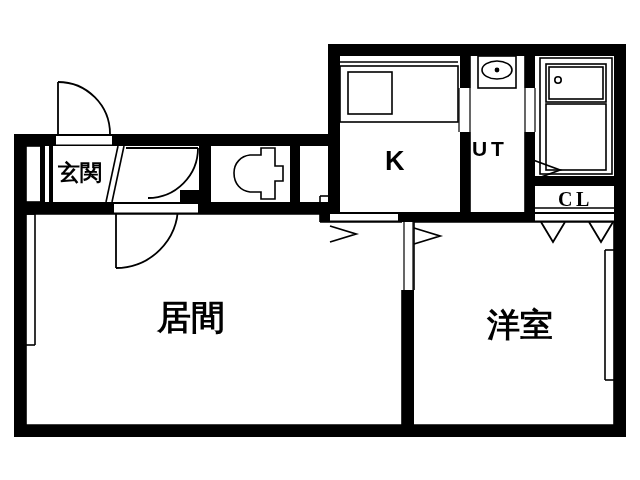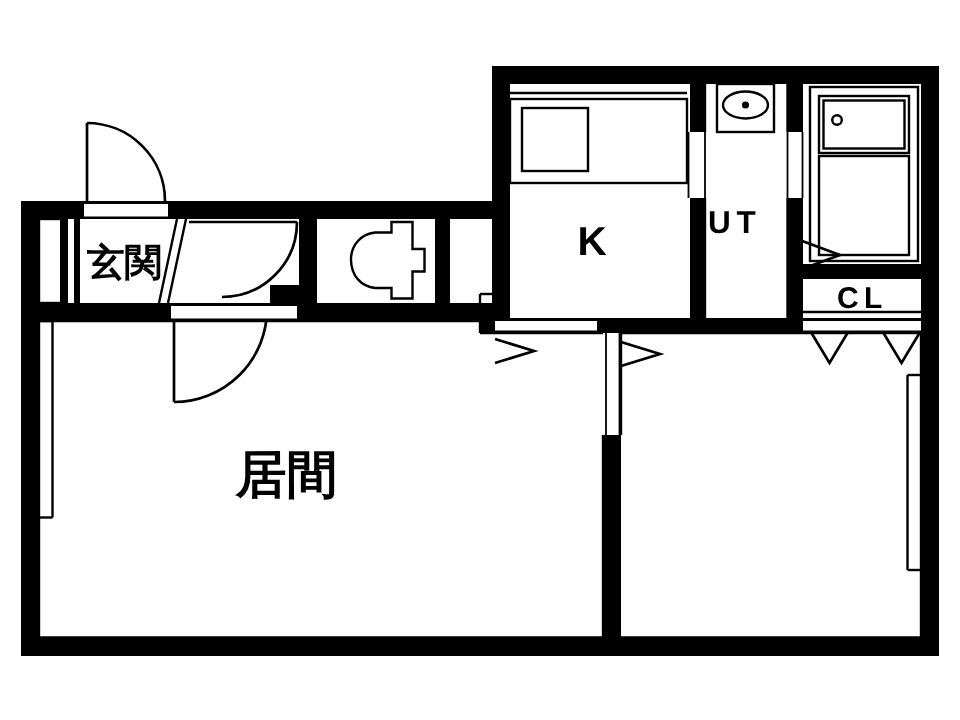--- a/index.html
+++ b/index.html
@@ -195,24 +195,25 @@
       <line x1="525" y1="88" x2="525" y2="132"></line>
       <line x1="535" y1="88" x2="535" y2="132"></line>
       <line x1="330" y1="221" x2="398" y2="221"></line>
       <line x1="535" y1="221" x2="614" y2="221"></line>
       <line x1="56" y1="145" x2="112" y2="145"></line>
       <line x1="114" y1="213" x2="198" y2="213"></line>
     </g>
 
   </svg>
 
-  <div class="room-label label-jp" style="left:58px; top:162px; font-size:25px;">玄関</div>
+  <div class="room-label label-jp" style="left:58px; top:162px; font-size:22px;">玄関</div>
 
   <div class="room-label label-latin" style="left:385px; top:148px; font-size:27px;">K</div>
 
   <div class="room-label label-latin" style="left:472px; top:138px; font-size:21px;text-align:right;">UT</div>
 
-  <div class="room-label label-latin" style="left:558px; top:189px; font-size:20px;">CL</div>
+  <div class="room-label label-latin" style="left:558px; top:189px; font-size:20px;font-family:Liberation Serif, serif;">CL</div>
 
   <div class="room-label label-jp" style="left:157px; top:300px; font-size:34px;">居間</div>
 
+  <div class="room-label label-jp" style="left:487px; top:308px; font-size:33px;">洋室</div>
 
 </div>
 
 </body></html>

